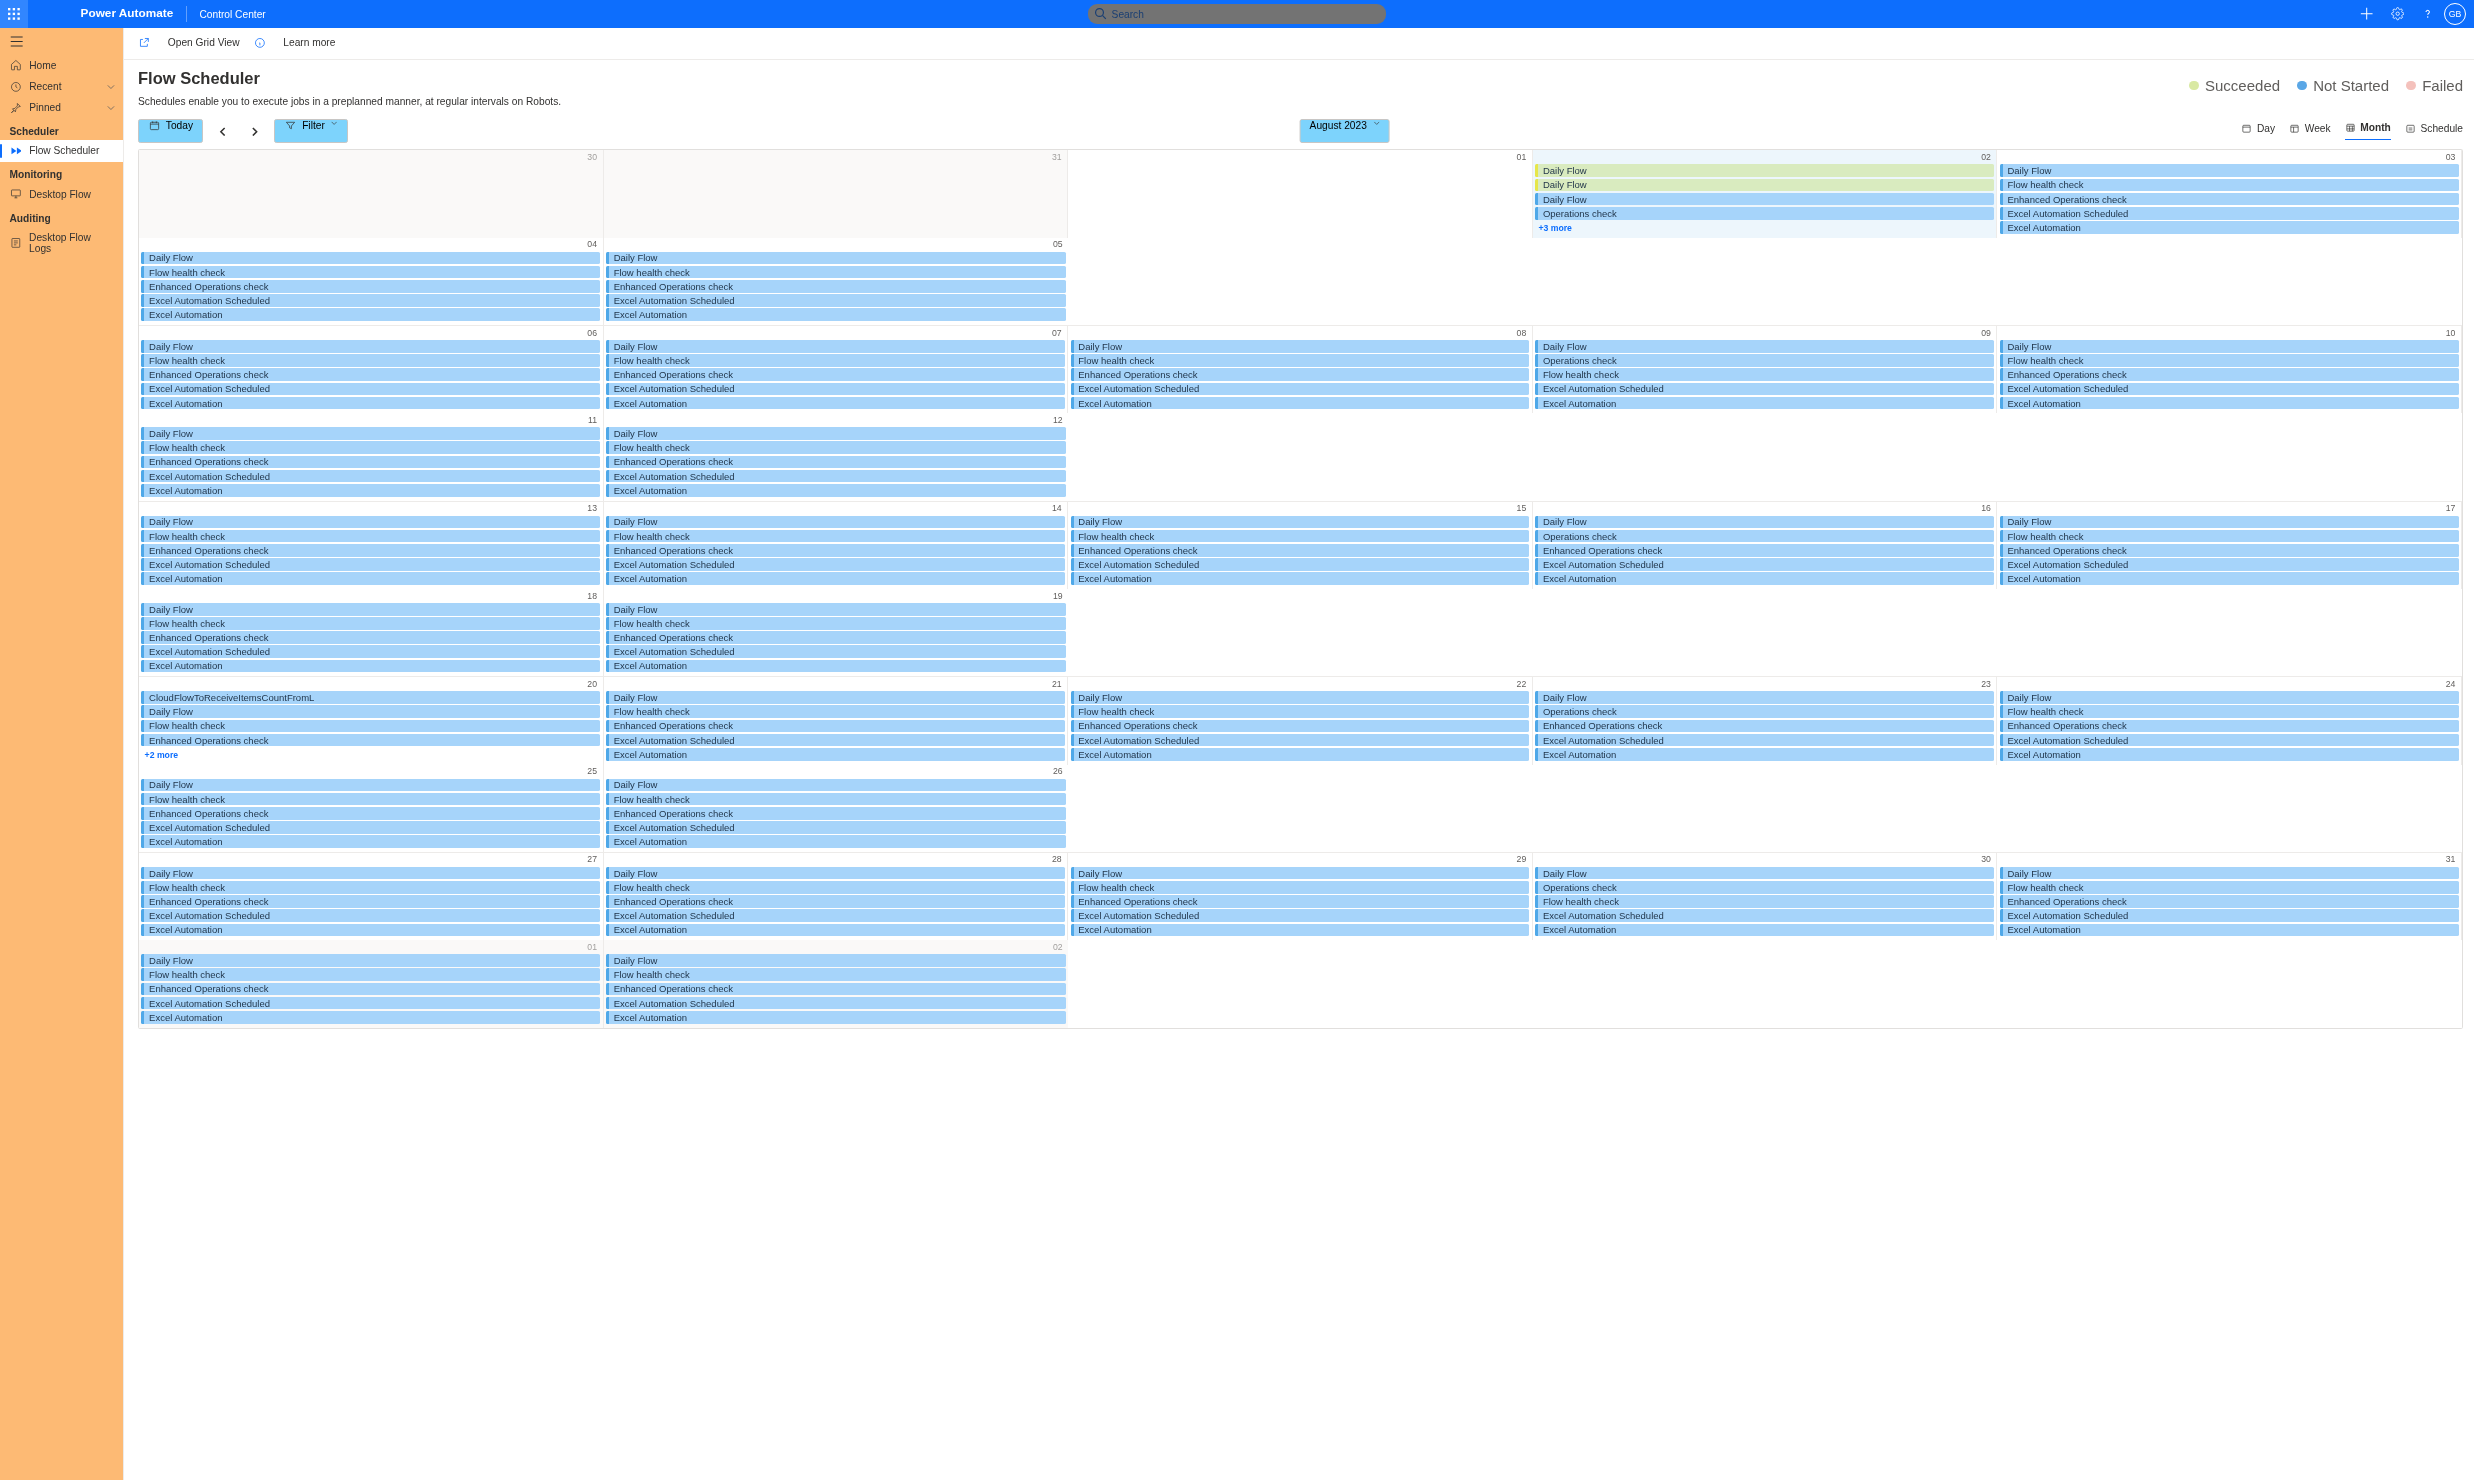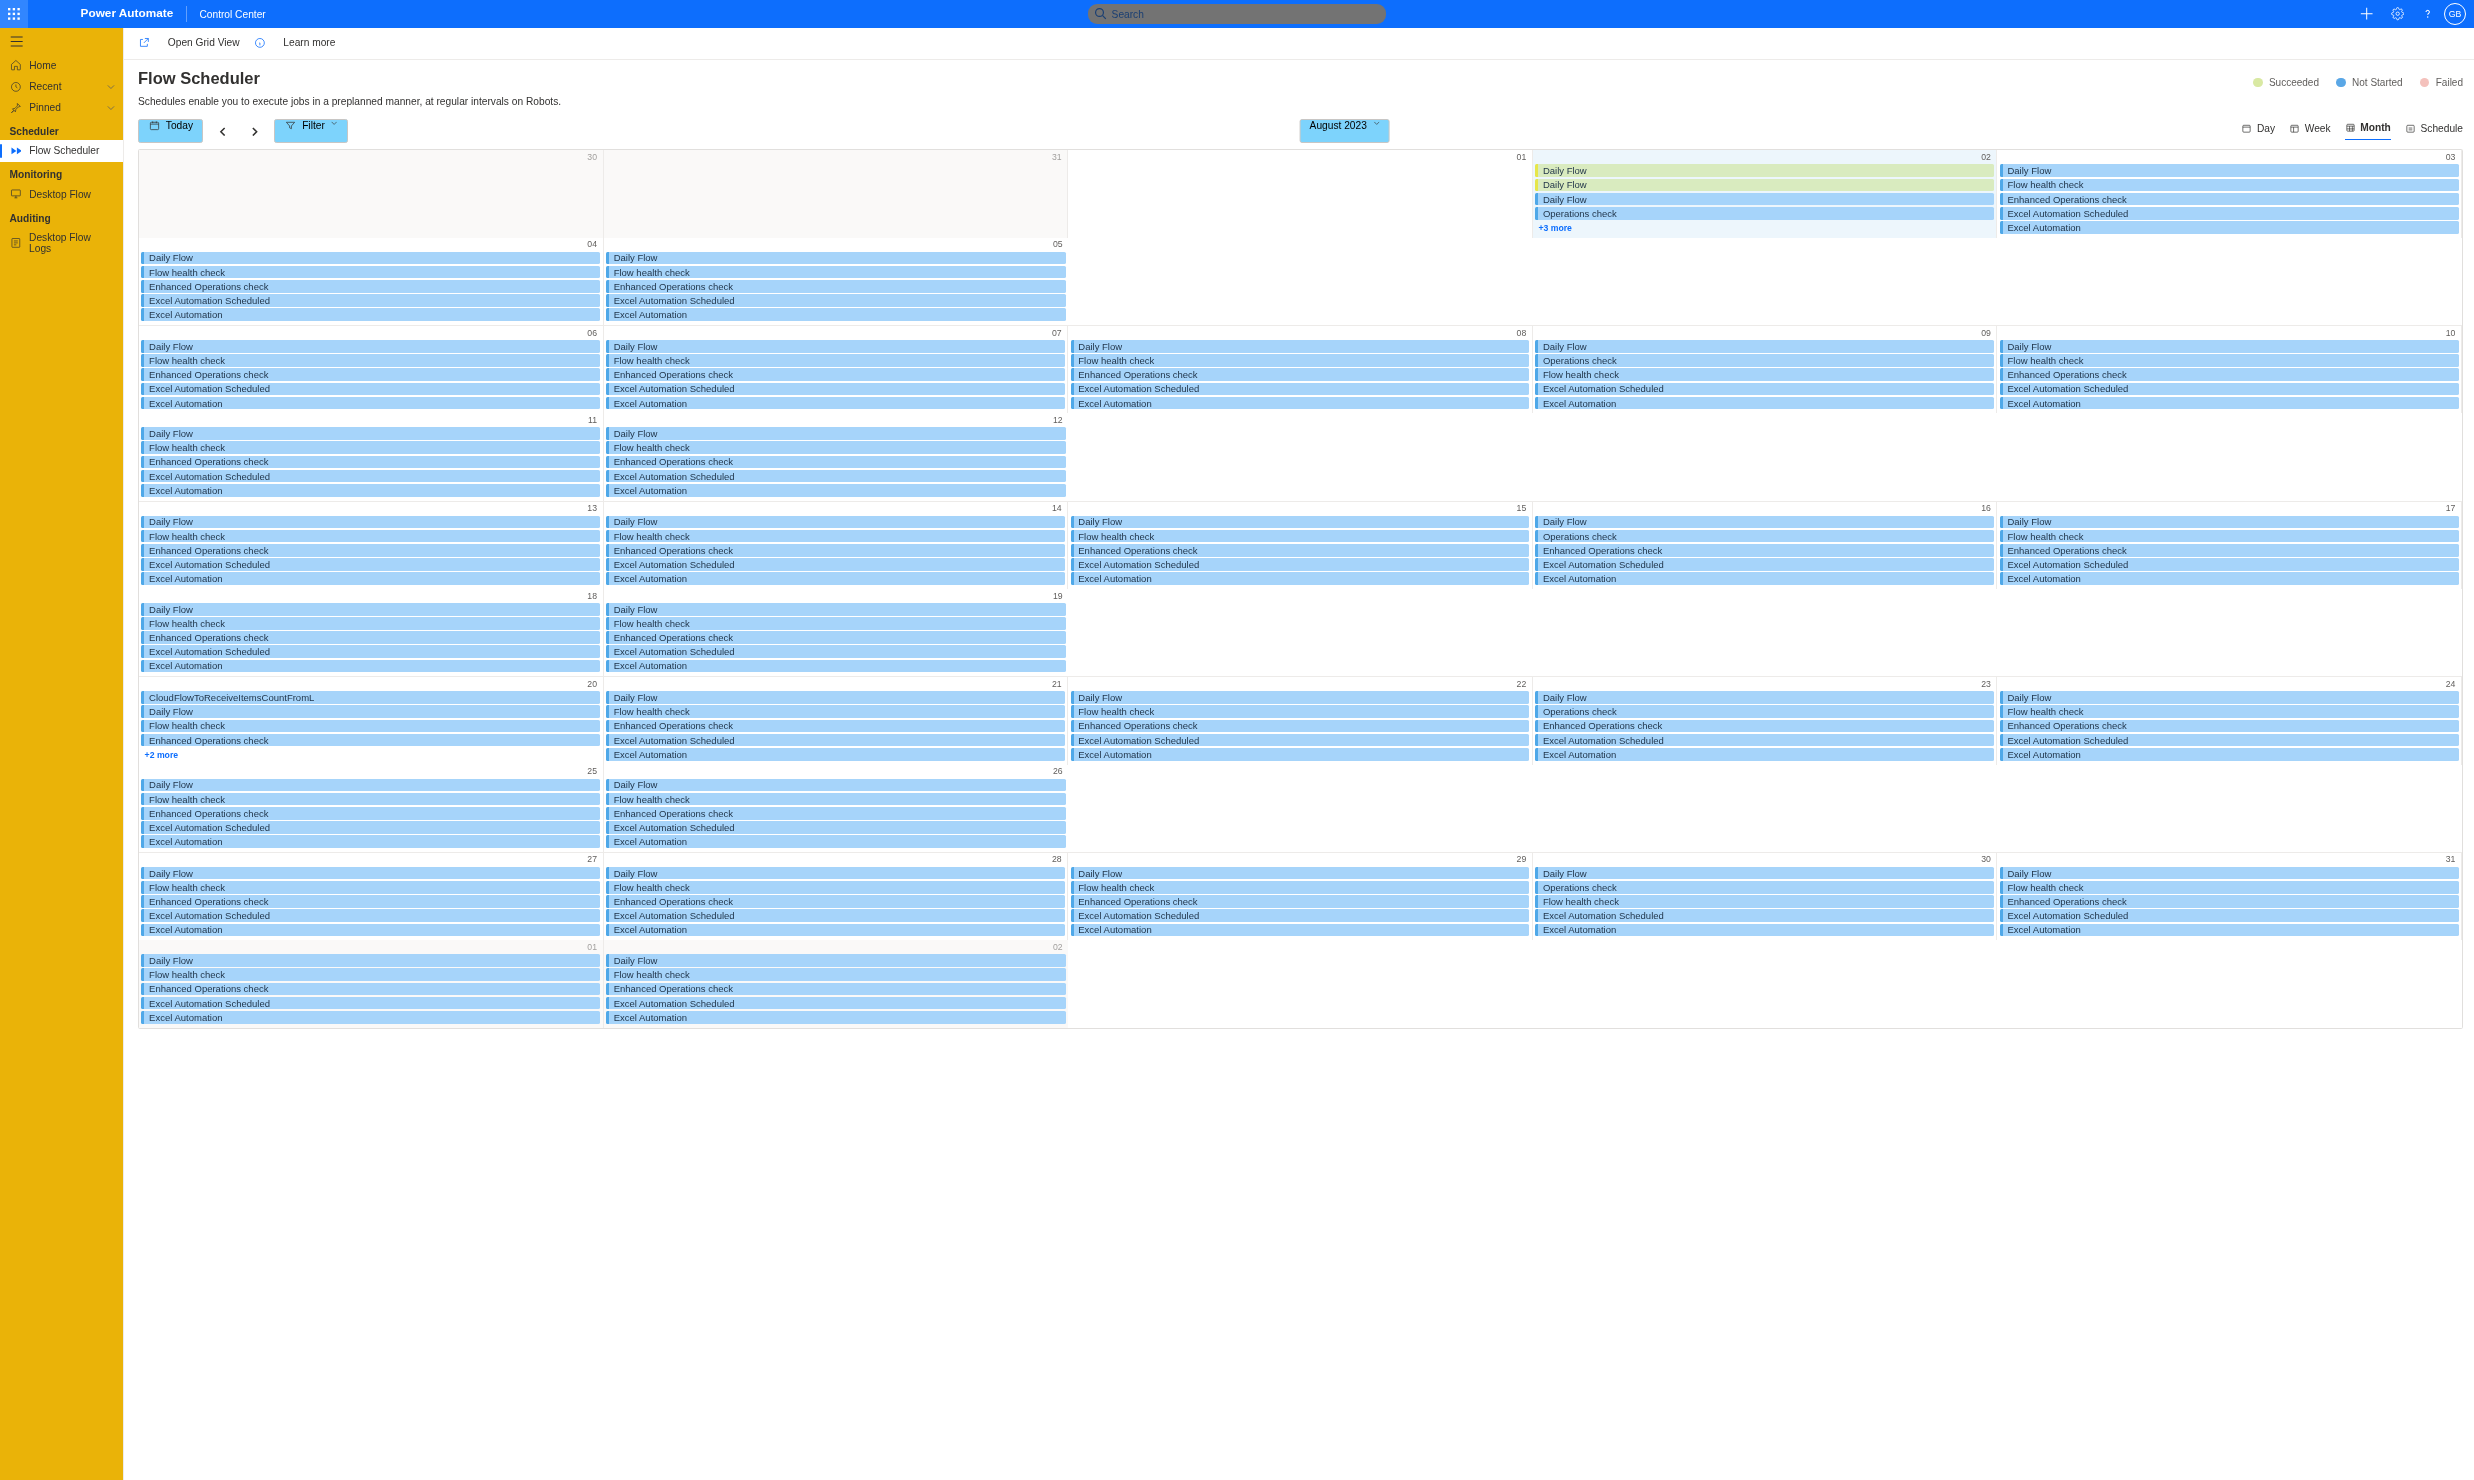--- a/index.html
+++ b/index.html
@@ -31,21 +31,21 @@
 
 .main { flex: 1; overflow: hidden; display: flex; flex-direction: column; }
 .cmdbar { height: 31.5px; border-bottom: 0.8px solid #edebe9; display: flex; align-items: center; gap: 14px; padding-left: 14px; font-size: 10.2px; }
 .cmdbar-link { display: flex; align-items: flex-start; gap: 18px; color: #323130; cursor: pointer; }
 
 .content { padding: 9.5px 11px 0 14px; flex: 1; overflow: auto; }
 .page-row { display: flex; justify-content: space-between; align-items: flex-start; }
 .page-title { font-size: 16.5px; font-weight: 600; }
 .page-sub { font-size: 10.2px; color: #323130; margin: 7.9px 0 12.6px; }
 
-.legend { display: flex; gap: 17.3px; align-items: center; font-size: 10px; color: #605e5c; padding-top: 7.9px; }
+.legend { display: flex; gap: 17.3px; align-items: center; font-size: 15px; color: #605e5c; padding-top: 7.9px; }
 .legend-item { display: flex; align-items: center; gap: 6.3px; }
 .legend-dot { width: 9.5px; height: 9.5px; border-radius: 50%; }
 
 
 .toolstrip { display: flex; align-items: center; gap: 7.9px; margin-bottom: 6.3px; position: relative; }
 .btn-outline { border: 0.8px solid #c8c6c4; background: #7dd3fc; border-radius: 2.4px; height: 23.6px; padding: 0 9.5px; display: inline-flex; gap: 6.3px; font-size: 10.2px; cursor: pointer; }
 .btn-icononly { border: none; background: transparent; width: 23.6px; height: 23.6px; display: inline-flex; align-items: center; justify-content: center; cursor: pointer; }
 .date-pill { position: absolute; left: 50%; transform: translateX(-50%); margin-left: 44px; }
 .view-tabs { margin-left: auto; display: flex; gap: 14px; align-items: center; }
 .view-tab { display: flex; align-items: center; gap: 4.7px; font-size: 10.2px; cursor: pointer; padding-bottom: 6.3px; color: #323130; }
@@ -119,21 +119,21 @@
           <path d="M9 9a3 3 0 1 1 4.5 2.6c-.9.5-1.5 1.2-1.5 2.4"></path>
           <circle cx="12" cy="18" r=".5" fill="#fff"></circle>
         </svg>
     </div>
     <div class="avatar-circle">GB</div>
   </div>
 </div>
 
 <div class="shell">
 
-  <div style="width:124px; background:#eab308; border-right:0.8px solid #edebe9;">
+  <div style="width:124px; background:#fdba74; border-right:0.8px solid #edebe9;">
     <div style="padding:7.9px 9.5px;">
       <svg width="13.4" height="11" viewBox="0 0 18 14" stroke="#323130" stroke-width="1.5">
           <path d="M1 1h16M1 7h16M1 13h16"></path>
         </svg>
     </div>
 
     <div class="nav-item">
       <div class="nav-row">
         <svg class="nav-icon" viewBox="0 0 24 24">
             <path d="M3 11l9-8 9 8v10a1 1 0 0 1-1 1h-5v-7h-6v7H4a1 1 0 0 1-1-1z"></path>

